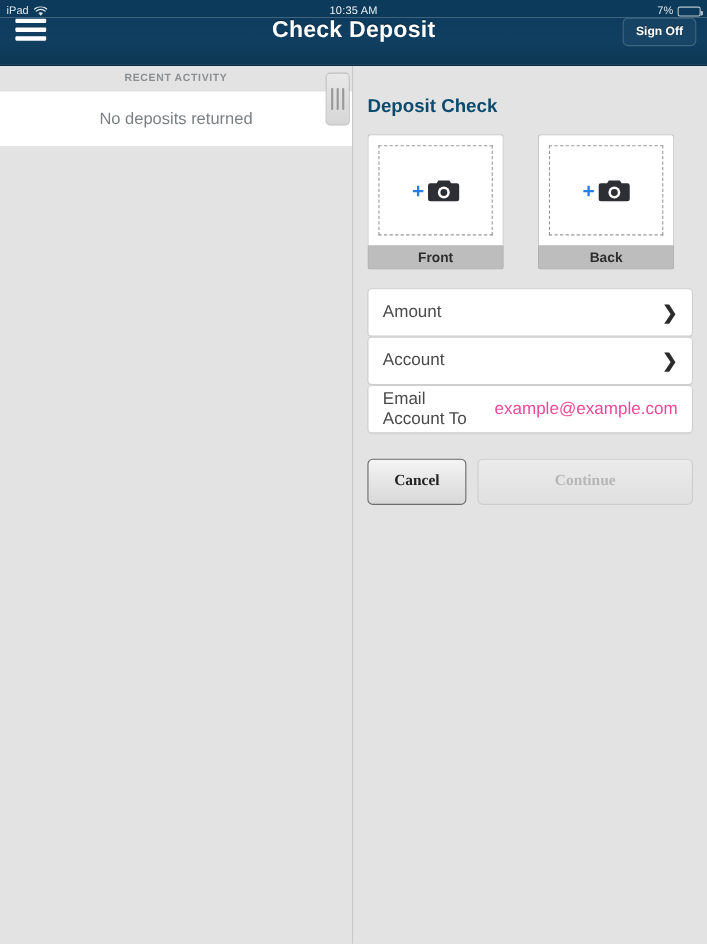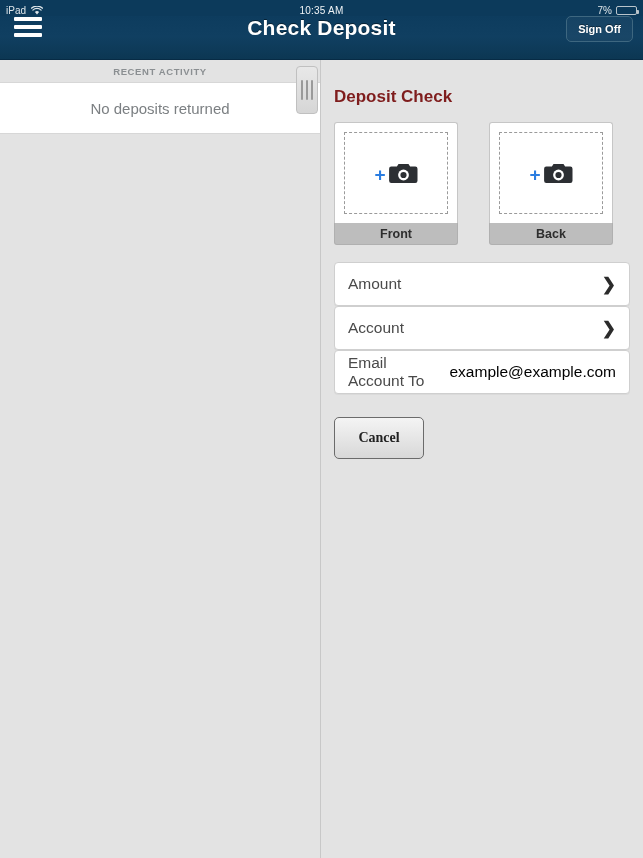--- a/index.html
+++ b/index.html
@@ -102,21 +102,21 @@
     display: flex; align-items: center; justify-content: center;
   }
   .empty-row span { color: #7b7f82; font-size: 15px; }
 
   
   .detail {
     flex: 1; background: #e3e3e3;
     padding: 0 13px; position: relative;
   }
   .detail-title {
-    color: #7f1d1d; font-size: 17px;
+    color: #0c4a6e; font-size: 17px;
     margin: 27px 0 0 0; padding-left: 0;
   }
 
   
   .captures { display: flex; gap: 31px; margin-top: 15px; }
   .capture { width: 124px; cursor: pointer; }
   .capture-frame {
     height: 101px; background: #fff;
     border: 1px solid #c6c6c6;
     border-bottom: none;
@@ -152,21 +152,21 @@
     padding: 0 13px;
     box-shadow: 0 1px 0 rgba(0,0,0,.04);
     cursor: pointer;
   }
   .field-label { color: #4a4a4a; font-size: 15.5px; }
   .chev {
     margin-left: auto; color: #2b2b2b;
     font-size: 17px; font-weight: bold; line-height: 1;
   }
   .field-placeholder {
-    color: #000000; font-size: 15.5px; margin-left: 14px;
+    color: #ec4899; font-size: 15.5px; margin-left: 14px;
   }
 
   
   .actions { display: flex; gap: 10px; margin-top: 23px; font-family: Liberation Serif, serif; }
   .btn {
     height: 42px; border-radius: 5px;
     display: flex; align-items: center; justify-content: center;
     font-size: 14px; font-weight: bold;
     cursor: pointer;
   }
@@ -294,15 +294,16 @@
       </div>
     </div>
 
     <div class="actions">
       <div class="grip">
         <i></i>
         <i></i>
         <i></i>
       </div>
       <div class="btn btn-cancel">Cancel</div>
+      <div class="btn btn-continue">Continue</div>
     </div>
   </div>
 </div>
 
 </body></html>

